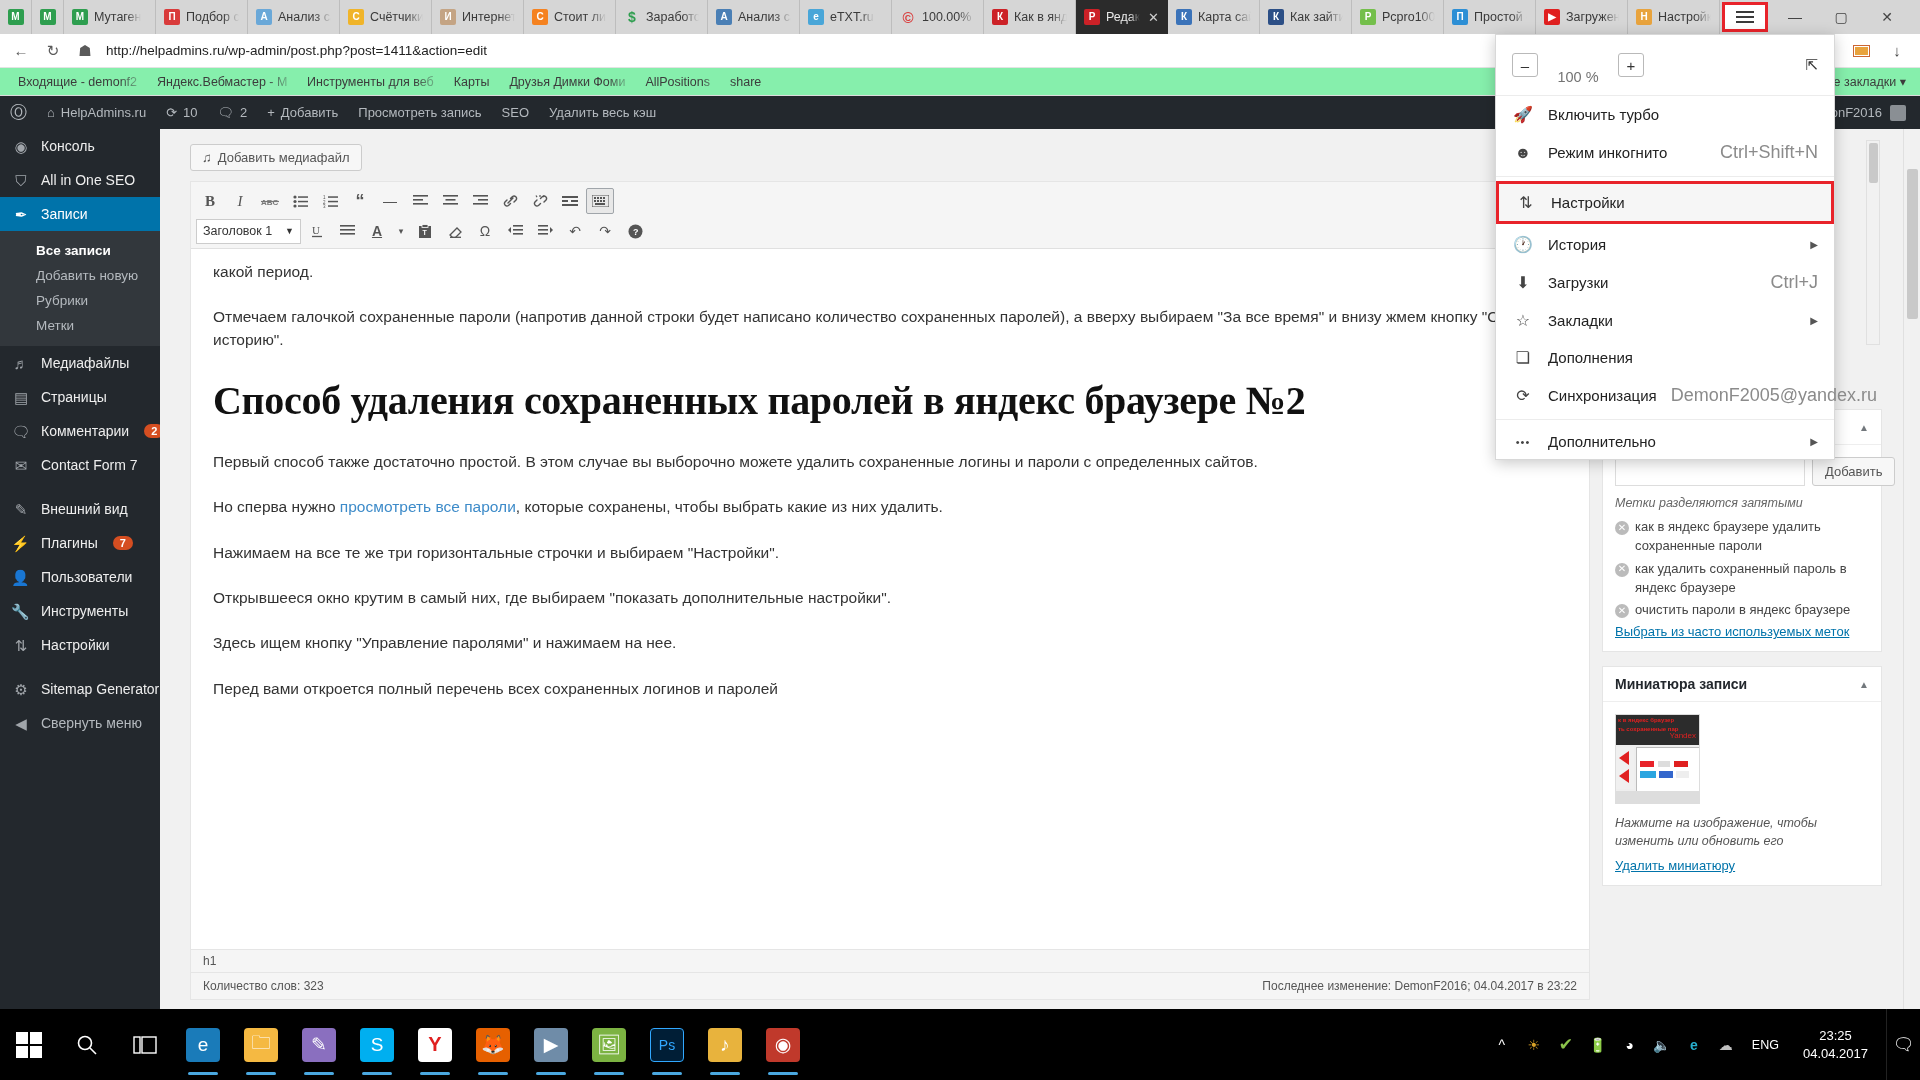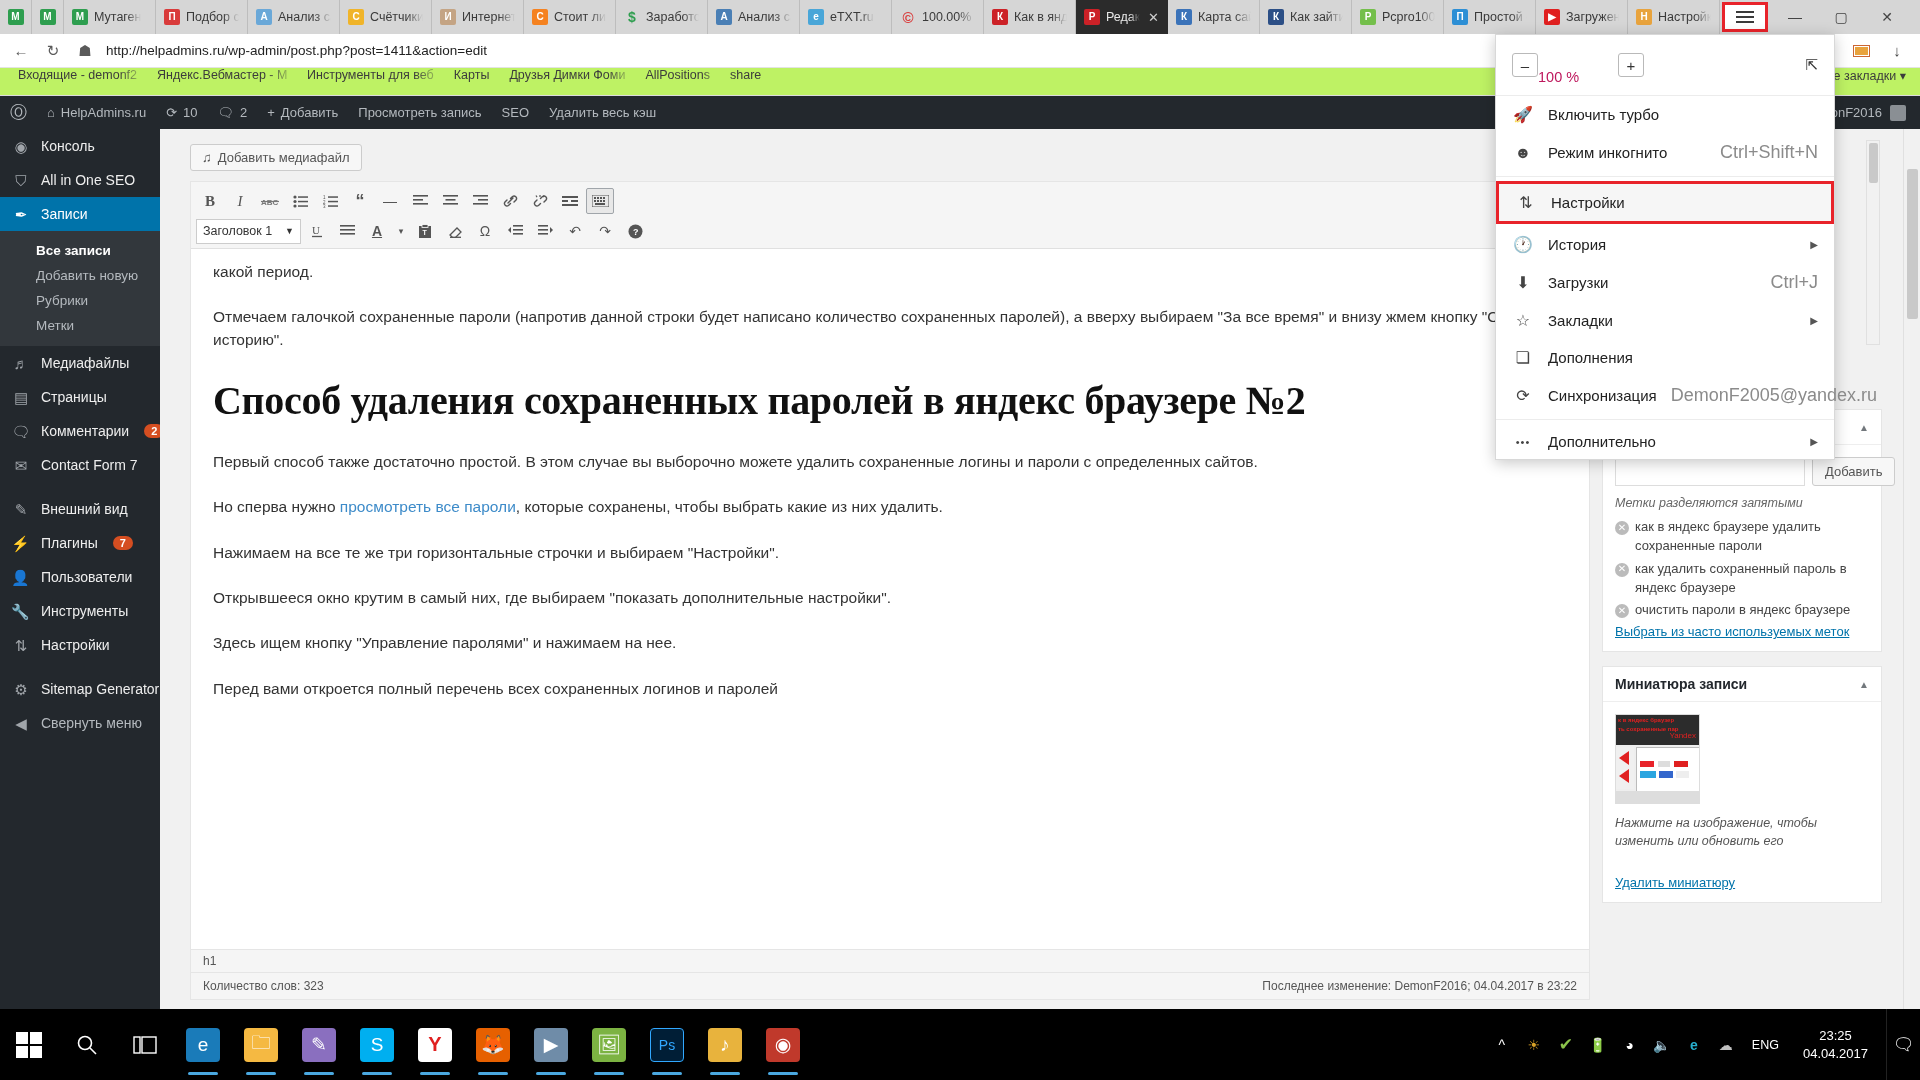--- a/index.html
+++ b/index.html
@@ -58,21 +58,21 @@
     padding:0 10px; border-bottom:1px solid #e3e3e3;
   }
   .navico{ width:22px;height:22px;display:flex;align-items:center;justify-content:center;
      color:#5a5a5a; font-size:15px; flex:0 0 auto;}
   #urltext{ flex:1; font-size:13.5px; color:#222; white-space:nowrap; overflow:hidden;}
   .rightico{ width:26px;height:26px;display:flex;align-items:center;justify-content:center; }
 
   
   #bookmarks{
     position:absolute;left:0;top:68px;width:1920px;height:28px;
-    background:#bef264; display:flex;gap:0px;
+    background:#86efac; display:flex;align-items:center;gap:0px;
     font-size:12.5px;color:#3c3c3c; padding:0 8px;
     border-bottom:1px solid #dcdcdc;
   }
   .bm{ padding:0 10px; white-space:nowrap; overflow:hidden; max-width:150px;
       -webkit-mask-image:linear-gradient(to right,#000 80%,transparent 100%);
       mask-image:linear-gradient(to right,#000 80%,transparent 100%);}
   #otherbm{ margin-left:auto; padding-right:6px; white-space:nowrap;}
 
   
   #adminbar{
@@ -147,38 +147,38 @@
   .taginput input{ flex:1;border:1px solid #ddd;height:29px;padding:0 6px;font-size:13px;}
   .addbtn{ border:1px solid #ccc;background:#f7f7f7;color:#555;font-size:13px;
      padding:0 12px;height:29px;border-radius:3px;}
   .taghint{ font-style:italic;color:#666;font-size:12.5px;margin:10px 0 8px 0;}
   .tagitem{ display:flex;gap:6px;font-size:13px;color:#444;margin-bottom:4px;line-height:1.45;}
   .tagx{ width:14px;height:14px;flex:0 0 14px;border-radius:50%;background:#bbb;color:#fff;
      font-size:10px;display:flex;align-items:center;justify-content:center;margin-top:3px;}
   .taglink{ color:#0073aa;text-decoration:underline;font-size:13px;display:block;}
   .thumbimg{ width:85px;height:90px;border:1px solid #ddd;position:relative;overflow:hidden;
      background:#eee;}
-  .thumbhint{ font-style:italic;color:#555;font-size:12.5px;margin:10px 0 25px 0;line-height:1.45;}
+  .thumbhint{ font-style:italic;color:#555;font-size:12.5px;margin:10px 0 8px 0;line-height:1.45;}
   #topright{ position:absolute;right:38px;top:-10px;width:280px;font-size:12.5px;color:#444;}
 
   
   .vscroll{ position:absolute;right:0;top:0;width:17px;background:#f1f1f1;border-left:1px solid #e0e0e0;}
   .vthumb{ position:absolute;left:3px;width:11px;background:#c9c9c9;border-radius:2px;}
 
   
   #browsermenu{
     position:absolute; right:85px; top:34px; width:340px;
     background:#fff; border:1px solid #d8d8d8;
     box-shadow:0 3px 14px rgba(0,0,0,.22);
     z-index:60; font-size:15px; color:#222;
   }
   #zoomrow{ display:flex;align-items:center;padding:10px 16px;border-bottom:1px solid #ececec;}
   .zbtn{ width:26px;height:24px;border:1px solid #b9b9b9;border-radius:3px;
      display:flex;align-items:center;justify-content:center;font-size:15px;color:#333;}
-  #zoomval{ width:80px;text-align:left;font-size:14.5px;color:#be185d;margin-top:24px;}
+  #zoomval{ width:80px;text-align:center;font-size:14.5px;color:#737373;margin-top:24px;}
   #fullscr{ margin-left:auto;font-size:15px;color:#333;}
   .mrow{ display:flex;align-items:center;padding:9px 16px;gap:14px;}
   .mrow .mico{ width:22px;flex:0 0 22px;text-align:center;font-size:16px;color:#444;}
   .mrow .mlabel{ flex:1; }
   .mrow .mkey{ color:#8b8b8b;font-size:18px; }
   .mrow .marrow{ color:#555;font-size:10px;margin-left:6px; }
   .msep{ height:1px;background:#ececec;margin:4px 0; }
   #settingsrow{ border:3px solid #e8232a; background:#f6f6f6; margin:2px 0;}
 
   

